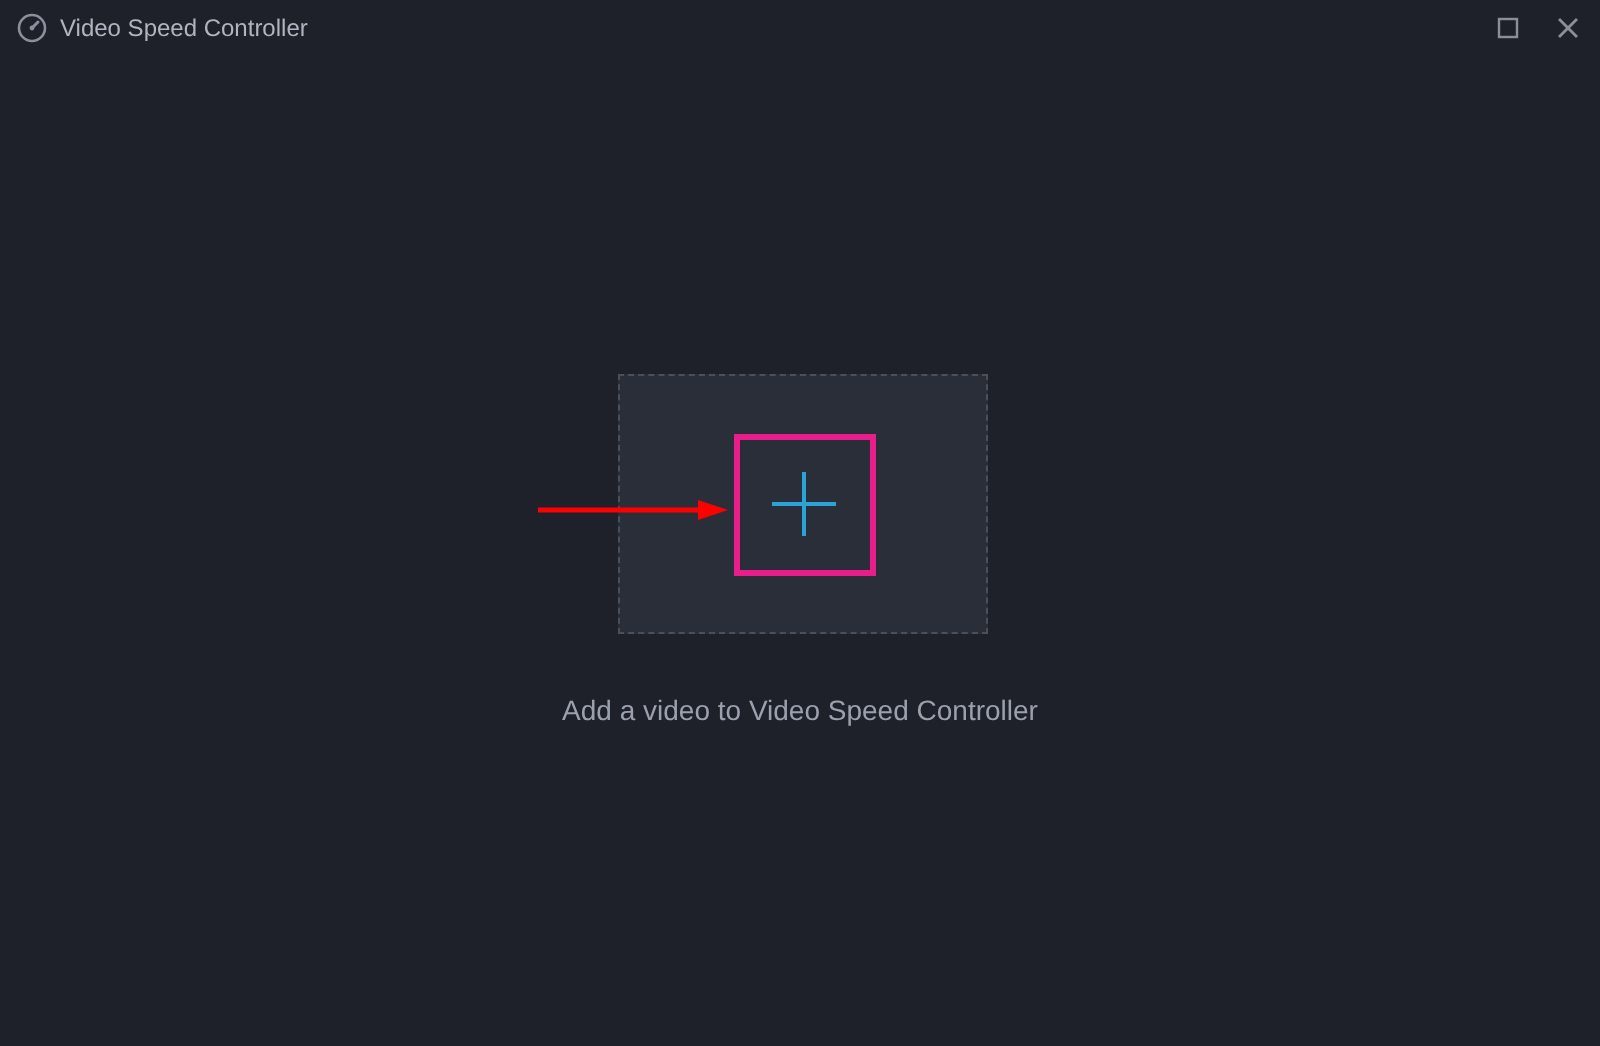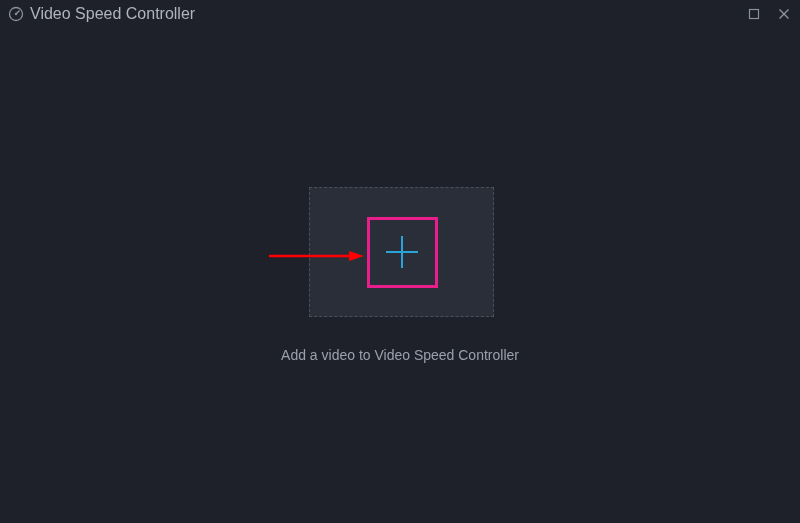--- a/index.html
+++ b/index.html
@@ -10,21 +10,21 @@
       font-family: "Segoe UI", Tahoma, sans-serif;
       overflow: hidden;
       position: relative;
     }
     .titlebar {
       height: 28px;
       display: flex;
       align-items: center;
       padding: 0 8px;
       color: #b0b4c0;
-      font-size: 16px;
+      font-size: 12px;
     }
     .app-icon {
       width: 16px;
       height: 16px;
       margin-right: 6px;
       display: flex;
       align-items: center;
       justify-content: center;
     }
     .app-title { flex: 0 0 auto; }

